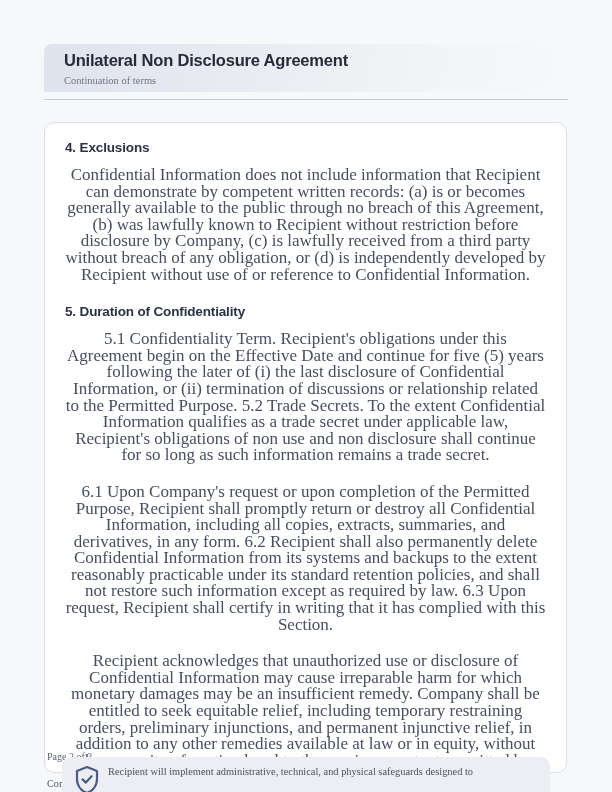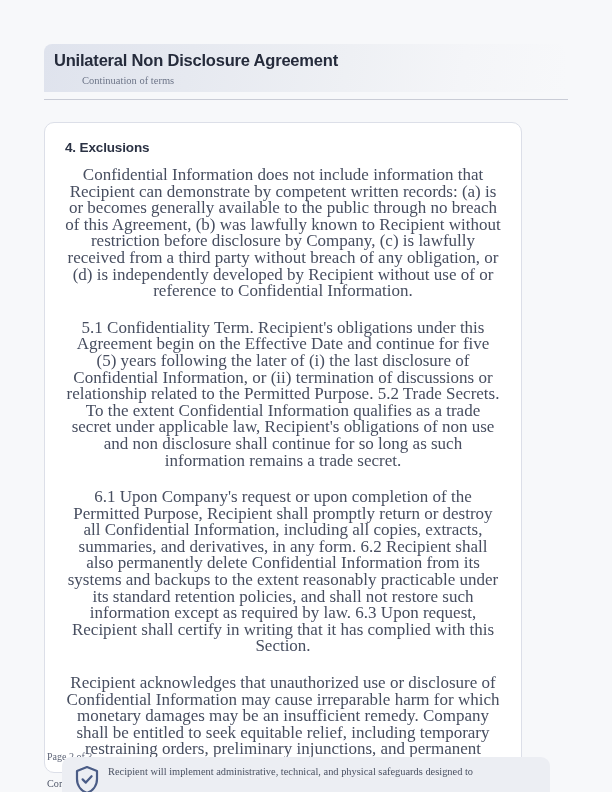--- a/index.html
+++ b/index.html
@@ -20,56 +20,55 @@
 
   
   .doc-header {
     position: absolute;
     left: 44px;
     top: 44px;
     width: 521px;
     height: 48px;
     border-radius: 8px 8px 0 0;
     background: linear-gradient(100deg, #dfe3ed 0%, #e6e9f0 28%, #eef0f4 58%, #f4f5f8 80%, #f7f8fa 100%);
-    padding: 6px 0 0 10px;
+    padding: 6px 0 0 20px;
   }
 
   .doc-title {
     font-family: "Liberation Sans", sans-serif;
     font-size: 16.5px;
     font-weight: bold;
     letter-spacing: -0.2px;
     color: #252b3b;
     line-height: 20px;
   }
 
   .doc-subtitle {
     font-family: "Liberation Serif", serif;
     font-size: 10.5px;
     color: #6d7588;
     line-height: 14px;
     margin-top: 4px;
-    margin-left: 28px;
   }
 
   .header-rule {
     position: absolute;
     left: 44px;
     top: 99px;
     width: 524px;
     height: 1px;
     background: #c9ccd6;
   }
 
   
   .body-card {
     position: absolute;
     left: 44px;
     top: 122px;
-    width: 478px;
+    width: 523px;
     height: 651px;
     background: #ffffff;
     border: 1px solid #dcdfe8;
     border-radius: 10px;
     padding: 16px 20px 0 20px;
     overflow: hidden;
   }
 
   .section { margin-bottom: 2px; }
 
@@ -164,20 +163,21 @@
 <div class="header-rule"></div>
 
 <div class="body-card">
 
   <div class="section">
     <div class="section-heading">4. Exclusions</div>
     <div class="section-body">Confidential Information does not include information that Recipient can demonstrate by competent written records: (a) is or becomes generally available to the public through no breach of this Agreement, (b) was lawfully known to Recipient without restriction before disclosure by Company, (c) is lawfully received from a third party without breach of any obligation, or (d) is independently developed by Recipient without use of or reference to Confidential Information.</div>
   </div>
 
   <div class="section">
+    <div class="section-heading">5. Duration of Confidentiality</div>
     <div class="section-body">5.1 Confidentiality Term. Recipient's obligations under this Agreement begin on the Effective Date and continue for five (5) years following the later of (i) the last disclosure of Confidential Information, or (ii) termination of discussions or relationship related to the Permitted Purpose. 5.2 Trade Secrets. To the extent Confidential Information qualifies as a trade secret under applicable law, Recipient's obligations of non use and non disclosure shall continue for so long as such information remains a trade secret.</div>
   </div>
 
   <div class="section">
     <div class="section-body">6.1 Upon Company's request or upon completion of the Permitted Purpose, Recipient shall promptly return or destroy all Confidential Information, including all copies, extracts, summaries, and derivatives, in any form. 6.2 Recipient shall also permanently delete Confidential Information from its systems and backups to the extent reasonably practicable under its standard retention policies, and shall not restore such information except as required by law. 6.3 Upon request, Recipient shall certify in writing that it has complied with this Section.</div>
   </div>
 
   <div class="section">
     <div class="section-body">Recipient acknowledges that unauthorized use or disclosure of Confidential Information may cause irreparable harm for which monetary damages may be an insufficient remedy. Company shall be entitled to seek equitable relief, including temporary restraining orders, preliminary injunctions, and permanent injunctive relief, in addition to any other remedies available at law or in equity, without the necessity of posting bond to the maximum extent permitted by law.</div>
   </div>

